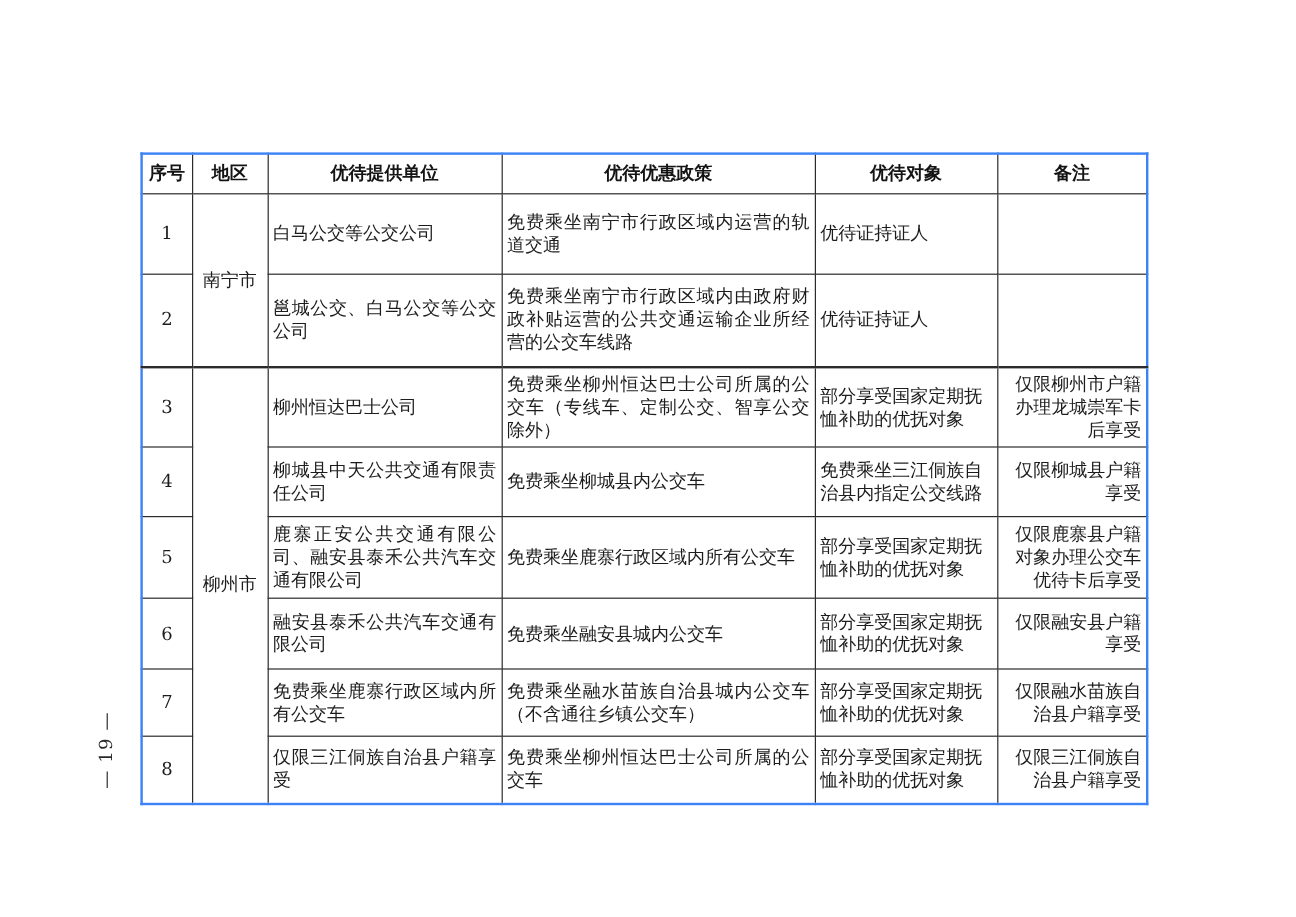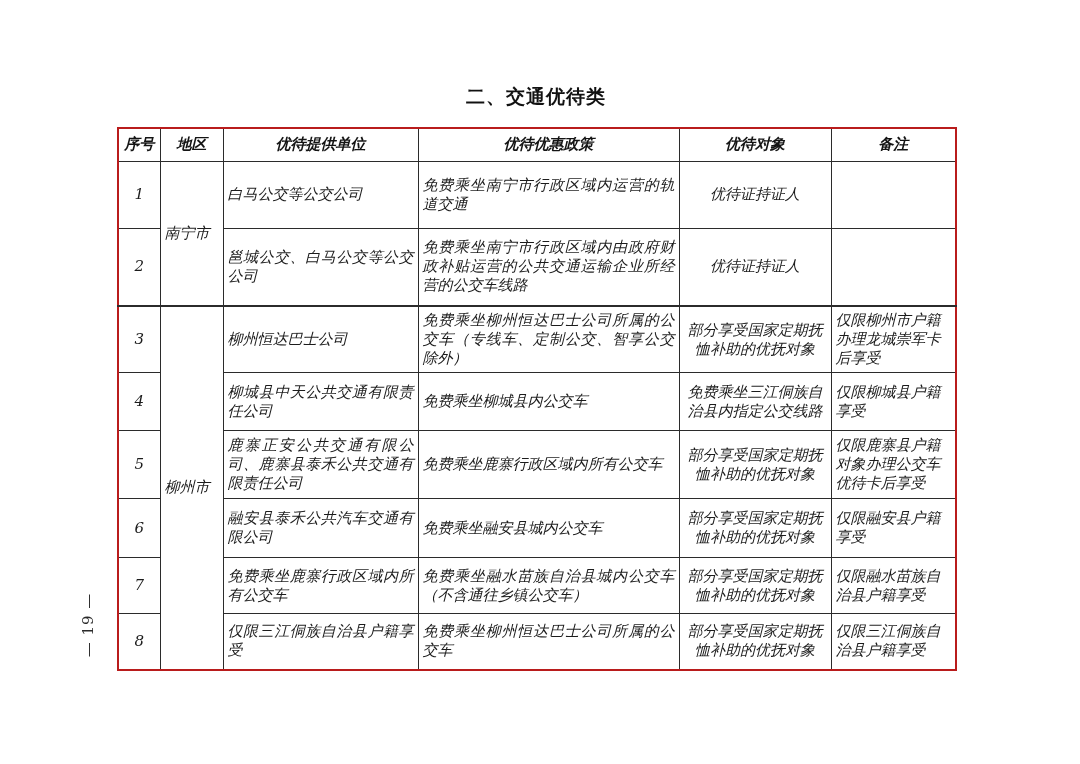--- a/index.html
+++ b/index.html
@@ -45,22 +45,21 @@
     letter-spacing: 1px;
     color: #111111;
   }
   table.doc-table {
     position: absolute;
     left: 117px;
     top: 127px;
     width: 838px;
     table-layout: fixed;
     border-collapse: collapse;
-    border: 2px solid #b91c1c;
-    font-style: italic;
+    border: 2px solid #3b82f6;
   }
   .doc-table th, .doc-table td {
     border: 1px solid #2b2b2b;
     vertical-align: middle;
     overflow: hidden;
   }
   .doc-table th {
     font-family: "DejaVu Sans", "Liberation Sans", sans-serif;
     font-weight: bold;
     font-size: 15px;
@@ -70,46 +69,45 @@
   }
   .doc-table td {
     font-size: 15px;
     line-height: 19px;
     padding: 4px 4px;
   }
   tr.section-start td {
     border-top: 2px solid #2b2b2b;
   }
   .cell-seq   { text-align: center; }
-  .cell-region{ padding: 4px 2px; margin-top: 39px; }
+  .cell-region{ text-align: center; padding: 4px 2px; margin-top: 39px; }
   .cell-unit  { text-align: justify; }
   .cell-policy{ text-align: justify; }
-  .cell-target{ text-align: center; font-size: 14.5px; padding: 4px 2px; }
-  .cell-remark{ text-align: left; font-size: 14px; padding: 4px 5px; }
+  .cell-target{ text-align: left; font-size: 14.5px; padding: 4px 2px; }
+  .cell-remark{ text-align: right; font-size: 14px; padding: 4px 5px; }
   
   .rh-h  { height: 33px; }
   .rh-r1 { height: 67px; }
   .rh-r2 { height: 78px; }
   .rh-r3 { height: 62px; }
   .rh-r4 { height: 58px; }
   .rh-r5 { height: 68px; }
   .rh-r6 { height: 59px; }
   .rh-r7 { height: 56px; }
   .rh-r8 { height: 56px; }
 </style>
 </head>
 <body>
 
 <div class="page">
 
   <div class="page-num-wrap">
     <span class="page-num">— 19 —</span>
   </div>
 
-  <h1 class="doc-title">二、交通优待类</h1>
 
   <table class="doc-table">
     <colgroup>
       <col style="width:42px">
       <col style="width:63px">
       <col style="width:195px">
       <col style="width:261px">
       <col style="width:152px">
       <col style="width:125px">
     </colgroup>
@@ -149,21 +147,21 @@
       </tr>
       <tr class="rh-r4">
         <td class="cell-seq">4</td>
         <td class="cell-unit">柳城县中天公共交通有限责任公司</td>
         <td class="cell-policy">免费乘坐柳城县内公交车</td>
         <td class="cell-target">免费乘坐三江侗族自治县内指定公交线路</td>
         <td class="cell-remark">仅限柳城县户籍享受</td>
       </tr>
       <tr class="rh-r5">
         <td class="cell-seq">5</td>
-        <td class="cell-unit">鹿寨正安公共交通有限公司、鹿寨县泰禾公共交通有限责任公司</td>
+        <td class="cell-unit">鹿寨正安公共交通有限公司、融安县泰禾公共汽车交通有限公司</td>
         <td class="cell-policy">免费乘坐鹿寨行政区域内所有公交车</td>
         <td class="cell-target">部分享受国家定期抚恤补助的优抚对象</td>
         <td class="cell-remark">仅限鹿寨县户籍对象办理公交车优待卡后享受</td>
       </tr>
       <tr class="rh-r6">
         <td class="cell-seq">6</td>
         <td class="cell-unit">融安县泰禾公共汽车交通有限公司</td>
         <td class="cell-policy">免费乘坐融安县城内公交车</td>
         <td class="cell-target">部分享受国家定期抚恤补助的优抚对象</td>
         <td class="cell-remark">仅限融安县户籍享受</td>

